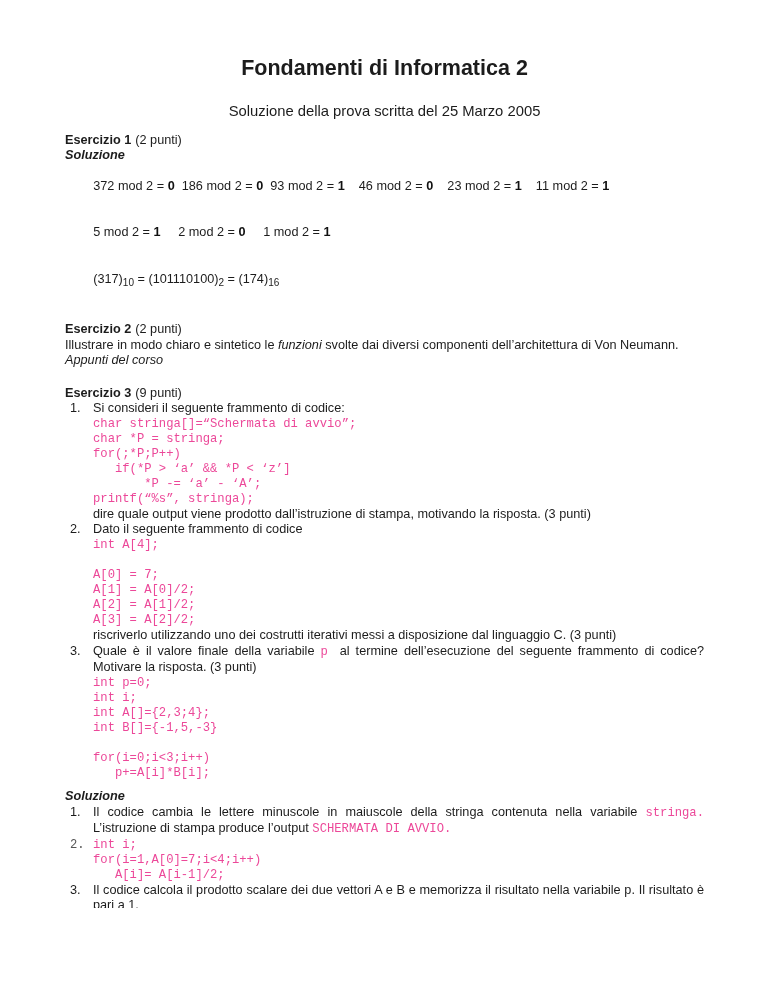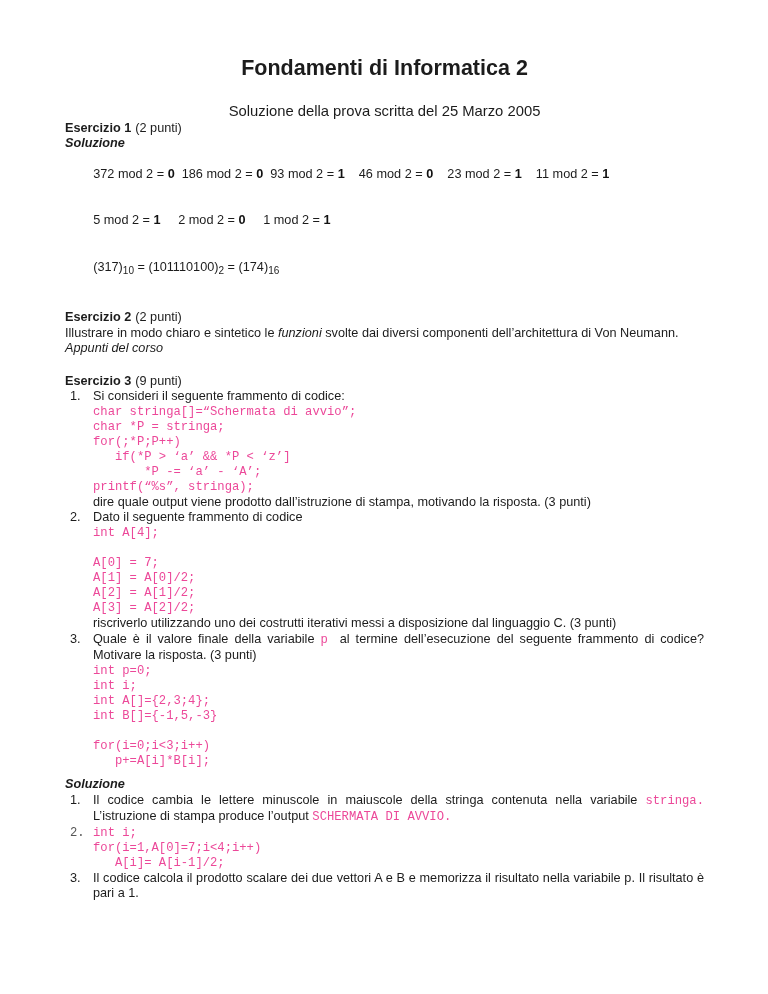--- a/index.html
+++ b/index.html
@@ -8,21 +8,21 @@
     font-family:"Liberation Sans", sans-serif;
     font-size:12.7px; line-height:15.4px;
     color:#1c1c1c;
   }
   .page { position:relative; width:768px; height:908px; overflow:hidden; background:#fff; }
   .content { padding:56px 64px 0 65px; }
 
   .title { font-size:21.5px; line-height:25px; font-weight:bold; text-align:center; margin:0; }
   .subtitle { font-size:14.8px; line-height:19px; text-align:center; margin-top:21px; }
 
-  .sec { }
+  .sec { margin-top:12px; }
   .sec-tight { margin-top:17px; }
   .sol-sec { margin-top:8px; }
 
   .hline b { font-weight:bold; }
   .hline .pts { margin-left:4px; }
 
   .just { text-align:justify; }
   .ital { font-style:italic; }
   .sol-label { font-weight:bold; font-style:italic; }
 

